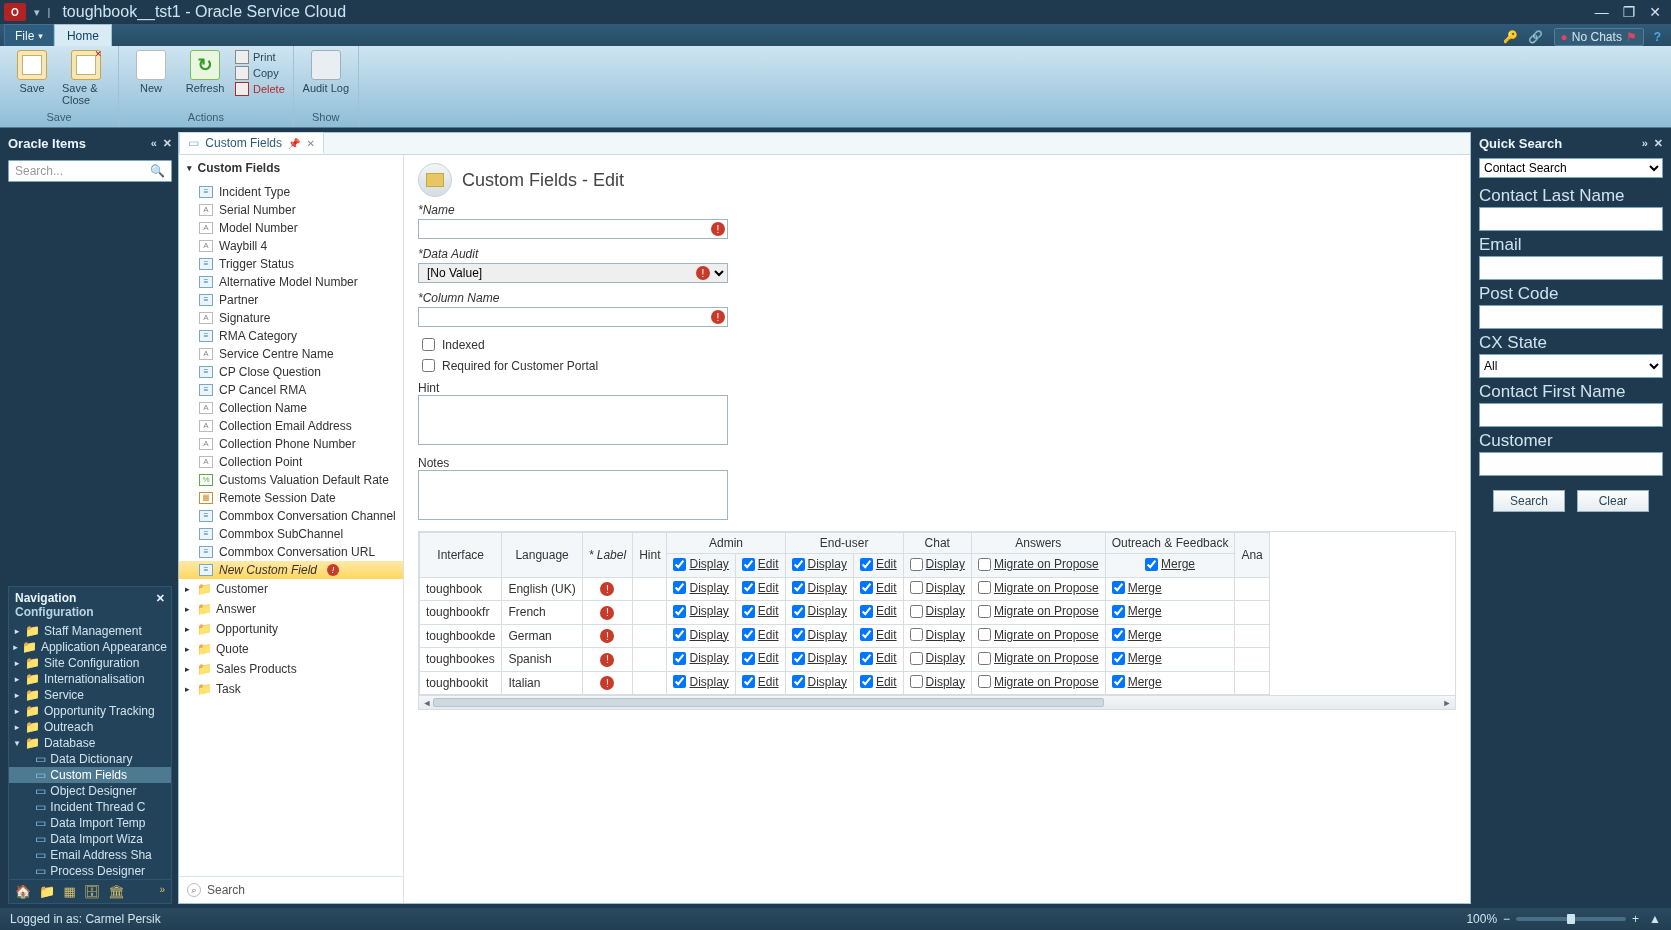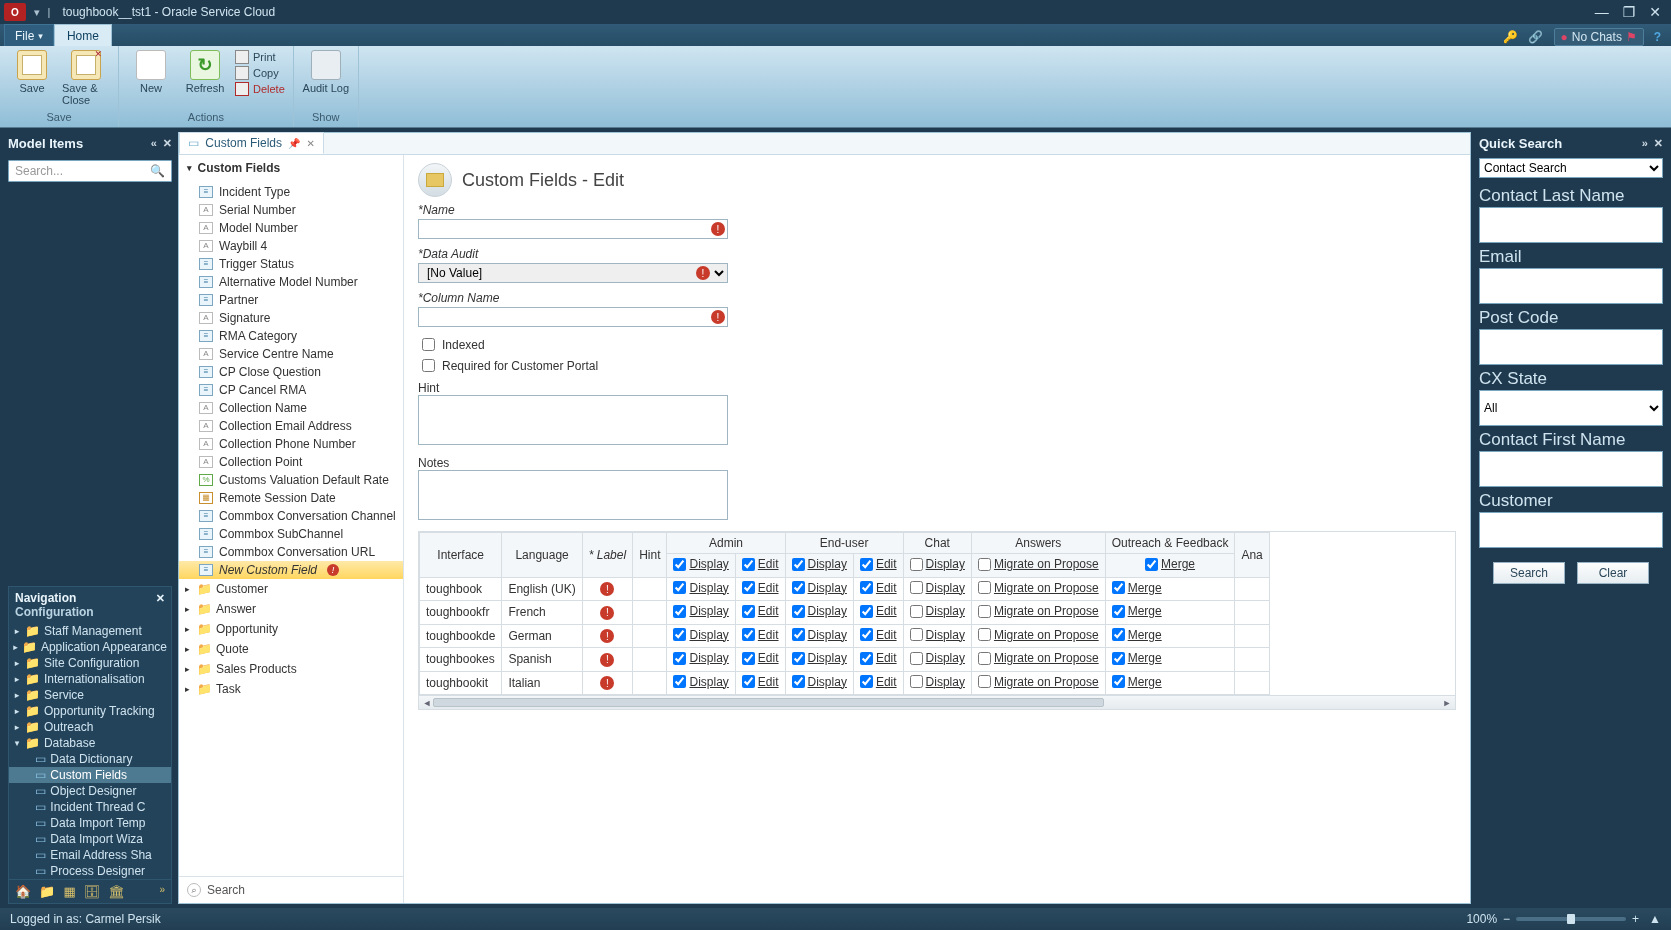--- a/index.html
+++ b/index.html
@@ -1,21 +1,21 @@
 <!DOCTYPE html>
 <html><head>
 <meta charset="utf-8">
 <style>
 * { box-sizing: border-box; font-family: "Segoe UI", Tahoma, sans-serif; }
 body { margin:0; padding:0; width:1671px; height:930px; background:#1f3a4f; overflow:hidden; font-size:12px; color:#333;}
 .titlebar { height:24px; background:#1f3a4f; display:flex; align-items:center; color:#cfe3ef; padding:0 4px;}
 .titlebar .oracle-logo{width:22px;height:18px;background:#b22222;border-radius:2px;display:flex;align-items:center;justify-content:center;color:#fff;font-size:10px;font-weight:bold;margin-right:8px;}
 .titlebar .qat{display:flex;gap:8px;align-items:center;margin-right:12px;opacity:.8;}
 .titlebar .qat span{font-size:11px;}
-.titlebar .app-title{flex:0 0 auto;font-size:12px;}
+.titlebar .app-title{flex:0 0 auto;font-size:16px;}
 .titlebar .spacer{flex:1;}
 .titlebar .win-controls{display:flex;gap:14px;align-items:center;margin-right:6px;font-size:14px;}
 .menubar{height:22px;background:linear-gradient(#305a77,#274d66);display:flex;align-items:flex-end;padding:0 4px;color:#e9f4fb;}
 .menubar .file-btn{height:22px;padding:0 10px;background:#2e5d7d;border:1px solid #3f7396;border-bottom:none;display:flex;align-items:center;gap:4px;font-size:12px;}
 .menubar .home-tab{height:22px;padding:0 12px;background:#d9ecf6;color:#114160;border:1px solid #9ec3d7;border-bottom:none;display:flex;align-items:center;}
 .menubar .spacer{flex:1;}
 .menubar .right-icons{display:flex;align-items:center;gap:10px;padding-right:6px;color:#d2e6f1;font-size:12px;}
 .menubar .right-icons .chip{padding:1px 6px;background:#345c77;border:1px solid #4d7e9b;border-radius:2px;display:flex;align-items:center;gap:4px;}
 .ribbon{height:82px;background:linear-gradient(#cfe5f1,#a9cde1 60%,#8fbdd7);border-bottom:1px solid #567a90;display:flex;}
 .ribbon-group{border-right:1px solid #9ec3d7;padding:2px 8px 0;display:flex;flex-direction:column;}
@@ -98,21 +98,21 @@
 .cell-chk{display:inline-flex;align-items:center;gap:3px;text-decoration:underline;}
 .cell-chk input{margin:0;}
 .scroll-x{height:14px;background:linear-gradient(#f4f6f8,#e5ebef);border-top:1px solid #d6dee3;display:flex;align-items:center;padding:0 2px;}
 .scroll-x .thumb{height:9px;background:#cfd8de;border:1px solid #b8c2c9;border-radius:2px;width:65%;}
 .scroll-x .arrow{width:12px;text-align:center;font-size:9px;color:#667;}
 .pane-right{width:196px;display:flex;flex-direction:column;padding:4px 8px 4px 4px;gap:4px;}
 .qs-body{background:transparent;}
 .qs-sel{width:100%;height:20px;border:1px solid #7aa7bf;font-size:12px;background:#fff;}
 .qs-field{margin-top:4px;}
 .qs-field label{color:#cfe3ef;font-size:17px;}
-.qs-field input,.qs-field select{width:100%;height:36px;border:1px solid #7aa7bf;background:#fff;font-size:12px;margin-top:1px;}
+.qs-field input,.qs-field select{width:100%;height:24px;border:1px solid #7aa7bf;background:#fff;font-size:12px;margin-top:1px;}
 .qs-buttons{display:flex;gap:12px;margin-top:10px;justify-content:center;}
 .qs-buttons button{width:72px;height:22px;background:linear-gradient(#fdfdfd,#e6edf1);border:1px solid #98b4c4;font-size:12px;color:#2b4759;}
 .statusbar{position:absolute;left:0;right:0;bottom:0;height:22px;background:linear-gradient(#2a4a60,#223e52);color:#cfe3ef;display:flex;align-items:center;padding:0 10px;font-size:12px;}
 .statusbar .spacer{flex:1;}
 .statusbar .zoom{display:flex;align-items:center;gap:6px;}
 .statusbar .slider{width:110px;height:4px;background:#4a6e85;position:relative;border-radius:2px;}
 .statusbar .slider .knob{position:absolute;left:50%;top:-3px;width:8px;height:10px;background:#cfe3ef;border-radius:1px;transform:translateX(-50%);}
 </style>
 </head>
 <body>
@@ -200,21 +200,21 @@
         </div>
     </div>
     <div class="group-label">Show</div>
   </div>
 </div>
 
 <div class="workspace">
 
   <div class="pane-left">
     <div class="pane-header">
-      <span>Model Items</span>
+      <span>Oracle Items</span>
         <span class="hspacer"></span>
       <span class="hicon">«</span>
       <span class="hicon">✕</span>
     </div>
     <div class="search-input">
       <span style="color:#999;">Search...</span>
       <span class="mag">🔍</span>
     </div>
 
     <div class="nav-panel">

